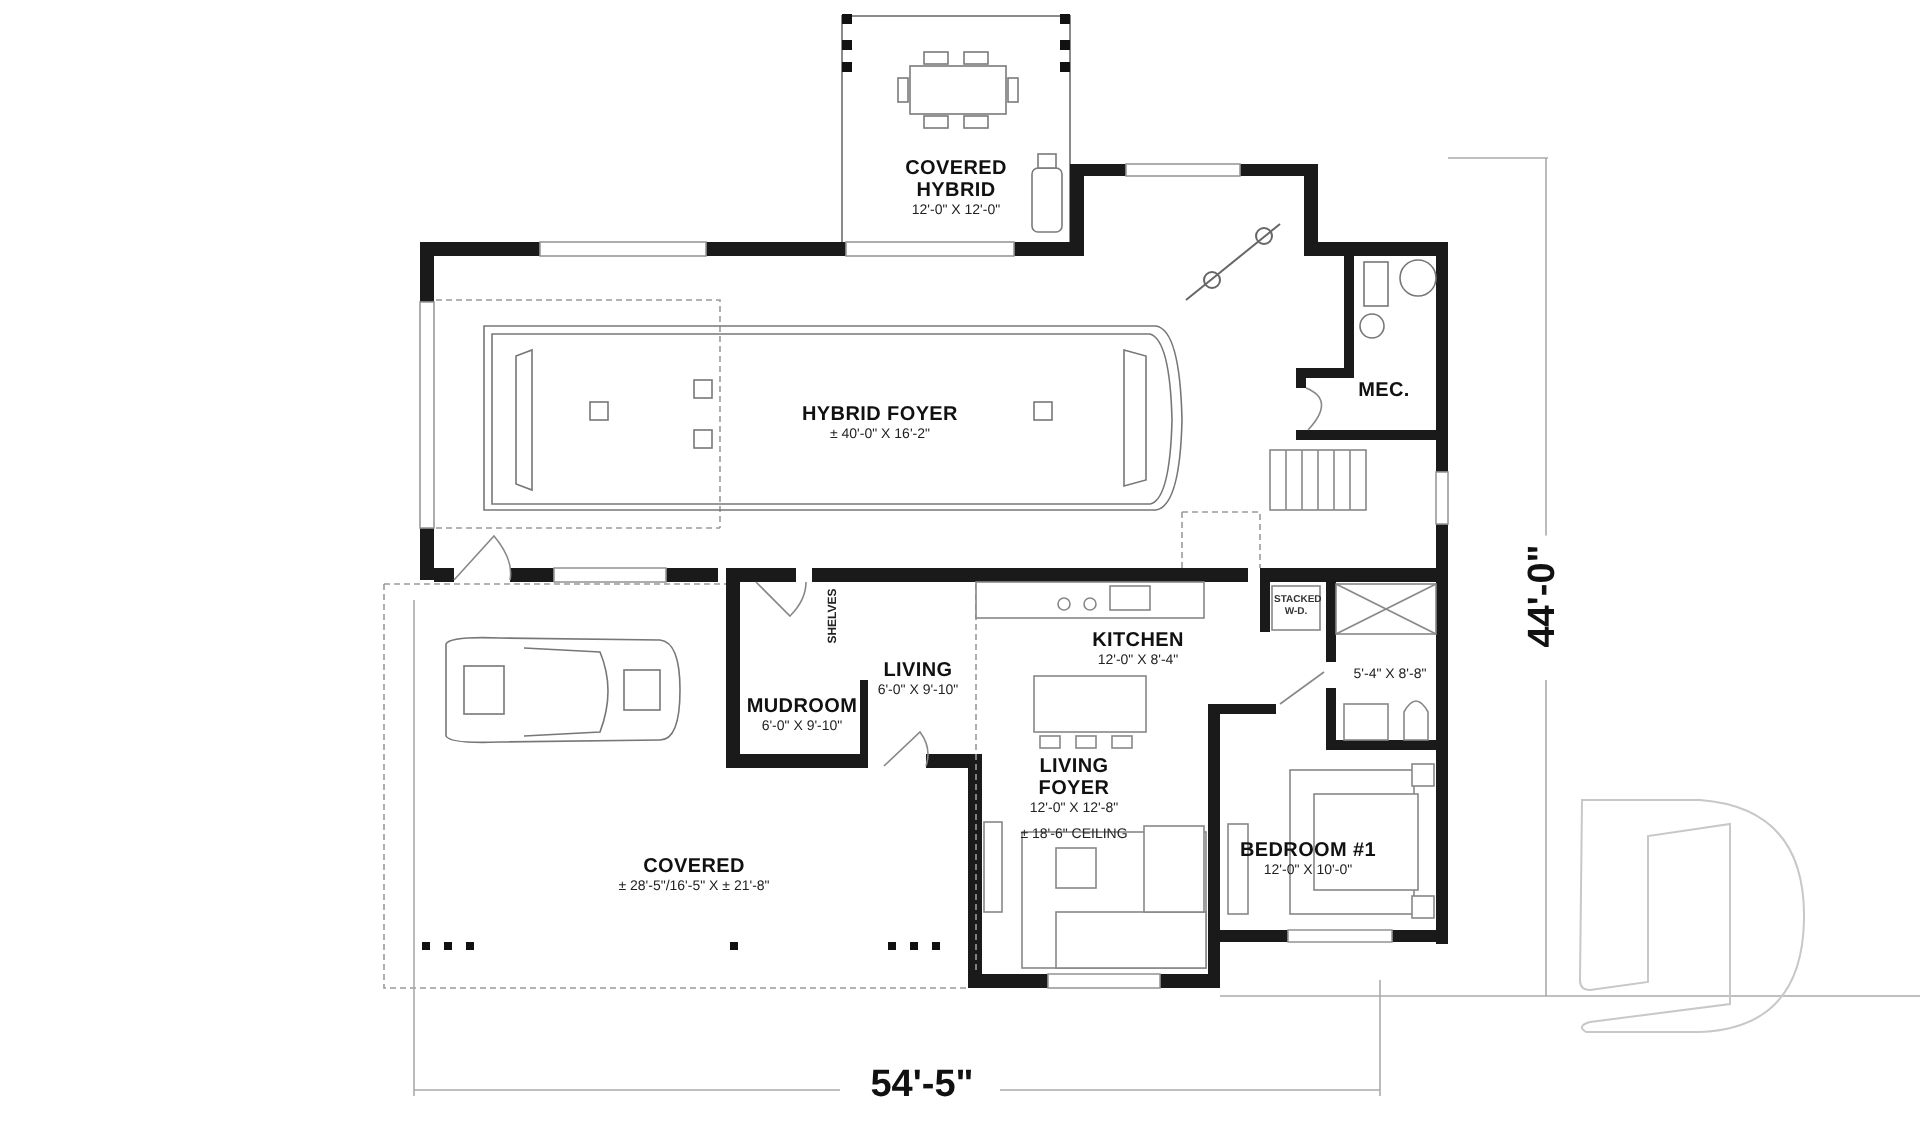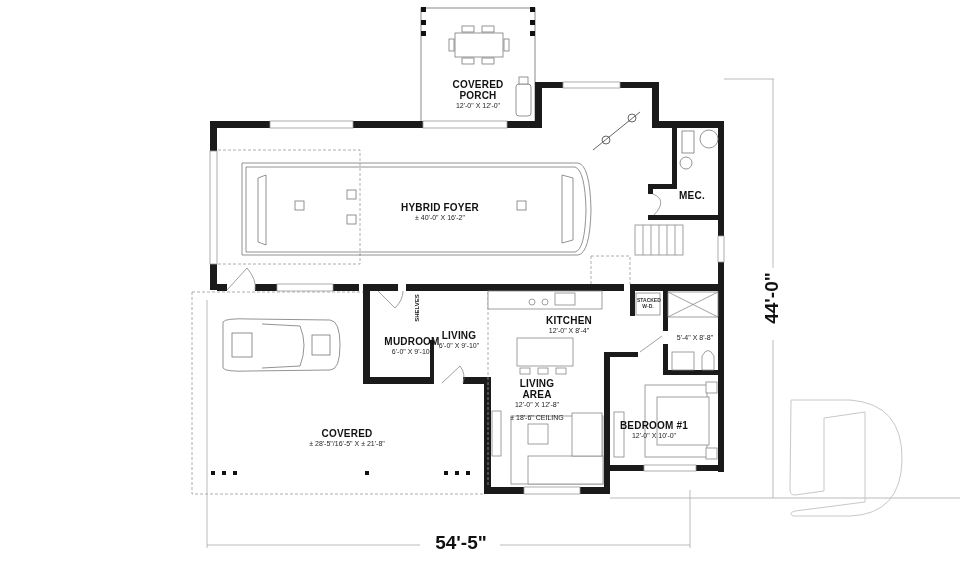--- a/index.html
+++ b/index.html
@@ -215,21 +215,21 @@
     <path d="M702,370 L702,356 Q708,345 714,356 L714,370 Z"></path>
   </g>
 
   <g stroke="#c8c8c8" fill="none" stroke-width="1">
     <path d="M791,400 L850,400 Q903,404 902,460 Q901,514 850,516 L793,516 Q788,513 795,511 L865,502 L865,412 L824,418 L824,491 L795,495 Q790,495 790,490 Z"></path>
   </g>
 </svg>
 
 <div class="lbl" style="left:478px;top:79px;text-align:center;">
   <div class="rname">COVERED</div>
-  <div class="rname">PORCH</div>
+  <div class="rname">HYBRID</div>
   <div class="rdim">12'-0" X 12'-0"</div>
 </div>
 
 <div class="lbl" style="left:440px;top:202px;">
   <div class="rname">HYBRID FOYER</div>
   <div class="rdim">± 40'-0" X 16'-2"</div>
 </div>
 
 <div class="lbl" style="left:692px;top:190px;">
   <div class="rname">MEC.</div>
@@ -238,28 +238,28 @@
 <div class="lbl" style="left:546px;top:315px;margin-left:23px;">
   <div class="rname">KITCHEN</div>
   <div class="rdim">12'-0" X 8'-4"</div>
 </div>
 
 <div class="lbl" style="left:459px;top:330px;">
   <div class="rname">LIVING</div>
   <div class="rdim">6'-0" X 9'-10"</div>
 </div>
 
-<div class="lbl" style="left:401px;top:336px;margin-left:11px;">
+<div class="lbl" style="left:401px;top:348px;">
   <div class="rname">MUDROOM</div>
   <div class="rdim">6'-0" X 9'-10"</div>
 </div>
 
 <div class="lbl" style="left:537px;top:378px;">
   <div class="rname">LIVING</div>
-  <div class="rname">AREA</div>
+  <div class="rname">FOYER</div>
   <div class="rdim">12'-0" X 12'-8"</div>
   <div class="rdim" style="margin-top:4px;">± 18'-6" CEILING</div>
 </div>
 
 <div class="lbl" style="left:695px;top:333px;">
   <div class="rdim">5'-4" X 8'-8"</div>
 </div>
 
 <div class="lbl" style="left:654px;top:420px;">
   <div class="rname">BEDROOM #1</div>

